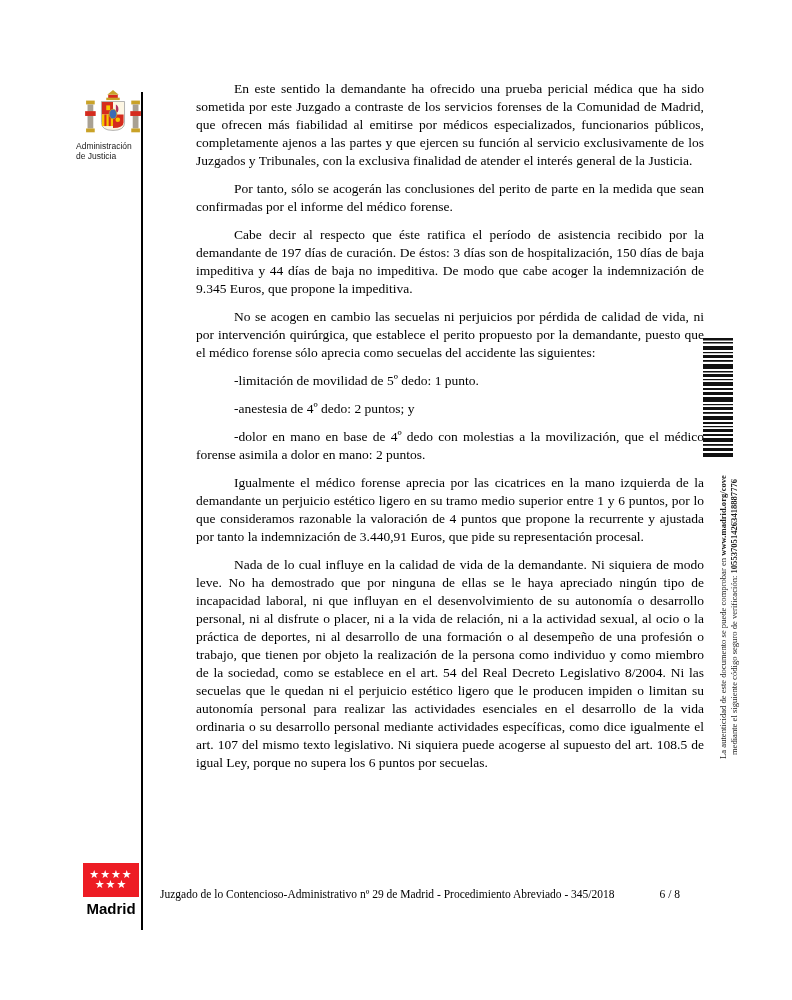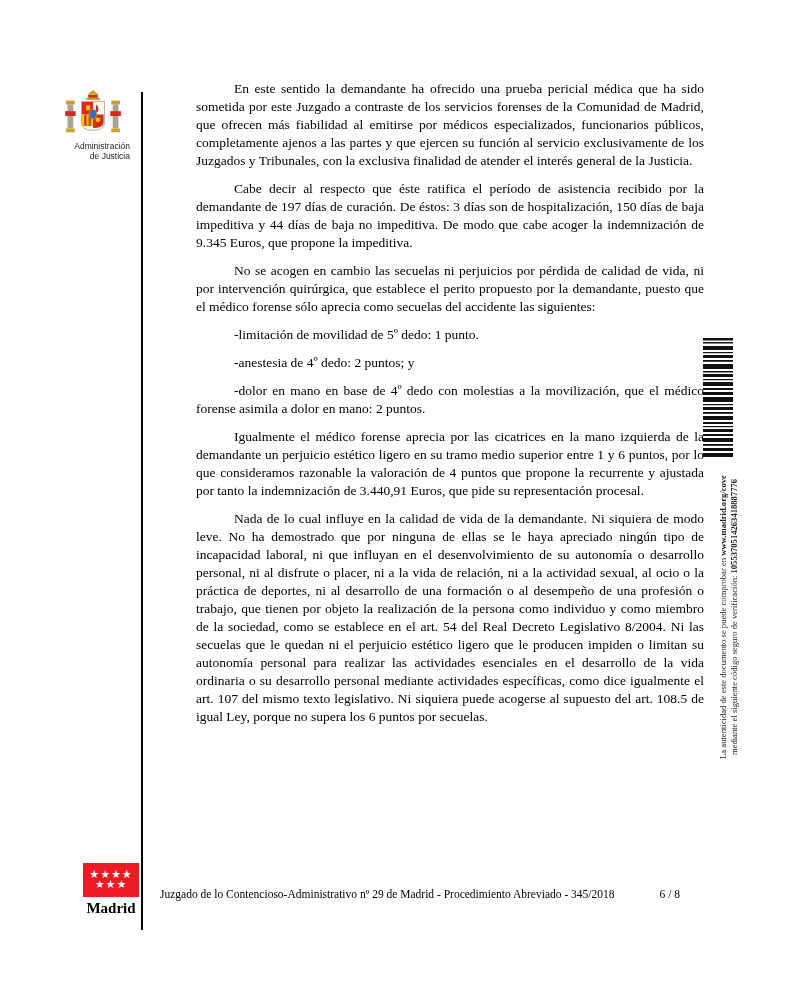--- a/index.html
+++ b/index.html
@@ -9,24 +9,24 @@
     height: 1000px;
     background: #ffffff;
     font-family: "Liberation Serif", serif;
     color: #111;
     overflow: hidden;
   }
 
   
   .emblem-block {
     position: absolute;
-    left: 56px;
+    left: 76px;
     top: 90px;
     width: 74px;
-    text-align: right;
+    text-align: left;
   }
   .emblem-block svg { display: block; margin: 0 auto; }
   .emblem-caption {
     margin-top: 2px;
     font-family: "Liberation Sans", sans-serif;
     font-size: 8.5px;
     line-height: 9.5px;
     color: #222;
   }
 
@@ -100,21 +100,21 @@
     color: #ffffff;
   }
   .madrid-flag .star-row {
     font-size: 11px;
     line-height: 10px;
     letter-spacing: 1px;
     font-family: "DejaVu Sans", sans-serif;
   }
   .madrid-label {
     margin-top: 3px;
-    font-family: Liberation Serif, serif;
+    font-family: Liberation Sans, sans-serif;
     font-weight: bold;
     font-size: 15px;
     color: #000;
   }
 
   
   .footer {
     position: absolute;
     left: 160px;
     top: 888px;
@@ -163,20 +163,21 @@
     <div class="emblem-caption">
       <div>Administración</div>
       <div>de Justicia</div>
     </div>
   </div>
 
   <div class="vline"></div>
 
   <div class="doc-body">
       <p><span>En este sentido la demandante ha ofrecido una prueba pericial médica que ha sido sometida por este Juzgado a contraste de los servicios forenses de la Comunidad de Madrid, que ofrecen más fiabilidad al emitirse por médicos especializados, funcionarios públicos, completamente ajenos a las partes y que ejercen su función al servicio exclusivamente de los Juzgados y Tribunales, con la exclusiva finalidad de atender el interés general de la Justicia.</span></p>
+      <p><span>Por tanto, sólo se acogerán las conclusiones del perito de parte en la medida que sean confirmadas por el informe del médico forense.</span></p>
       <p><span>Cabe decir al respecto que éste ratifica el período de asistencia recibido por la demandante de 197 días de curación. De éstos: 3 días son de hospitalización, 150 días de baja impeditiva y 44 días de baja no impeditiva. De modo que cabe acoger la indemnización de </span><b>9.345 Euros</b><span>, que propone la impeditiva.</span></p>
       <p><span>No se acogen en cambio las secuelas ni perjuicios por pérdida de calidad de vida, ni por intervención quirúrgica, que establece el perito propuesto por la demandante, puesto que el médico forense sólo aprecia como secuelas del accidente las siguientes:</span></p>
       <p><span>-limitación de movilidad de 5º dedo: 1 punto.</span></p>
       <p><span>-anestesia de 4º dedo: 2 puntos; y</span></p>
       <p><span>-dolor en mano en base de 4º dedo con molestias a la movilización, que el médico forense asimila a dolor en mano: 2 puntos.</span></p>
       <p><span>Igualmente el médico forense aprecia por las cicatrices en la mano izquierda de la demandante un perjuicio estético ligero en su tramo medio superior entre 1 y 6 puntos, por lo que consideramos razonable la valoración de 4 puntos que propone la recurrente y ajustada por tanto la indemnización de </span><b>3.440,91 Euros</b><span>, que pide su representación procesal.</span></p>
       <p><span>Nada de lo cual influye en la calidad de vida de la demandante. Ni siquiera de modo leve. No ha demostrado que por ninguna de ellas se le haya apreciado ningún tipo de incapacidad laboral, ni que influyan en el desenvolvimiento de su autonomía o desarrollo personal, ni al disfrute o placer, ni a la vida de relación, ni a la actividad sexual, al ocio o la práctica de deportes, ni al desarrollo de una formación o al desempeño de una profesión o trabajo, que tienen por objeto la realización de la persona como individuo y como miembro de la sociedad, como se establece en el art. 54 del Real Decreto Legislativo 8/2004. Ni las secuelas que le quedan ni el perjuicio estético ligero que le producen impiden o limitan su autonomía personal para realizar las actividades esenciales en el desarrollo de la vida ordinaria o su desarrollo personal mediante actividades específicas, como dice igualmente el art. 107 del mismo texto legislativo. Ni siquiera puede acogerse al supuesto del art. 108.5 de igual Ley, porque no supera los 6 puntos por secuelas.</span></p>
     </div>
 
   <svg class="barcode" viewBox="0 0 30 120" preserveAspectRatio="none">

